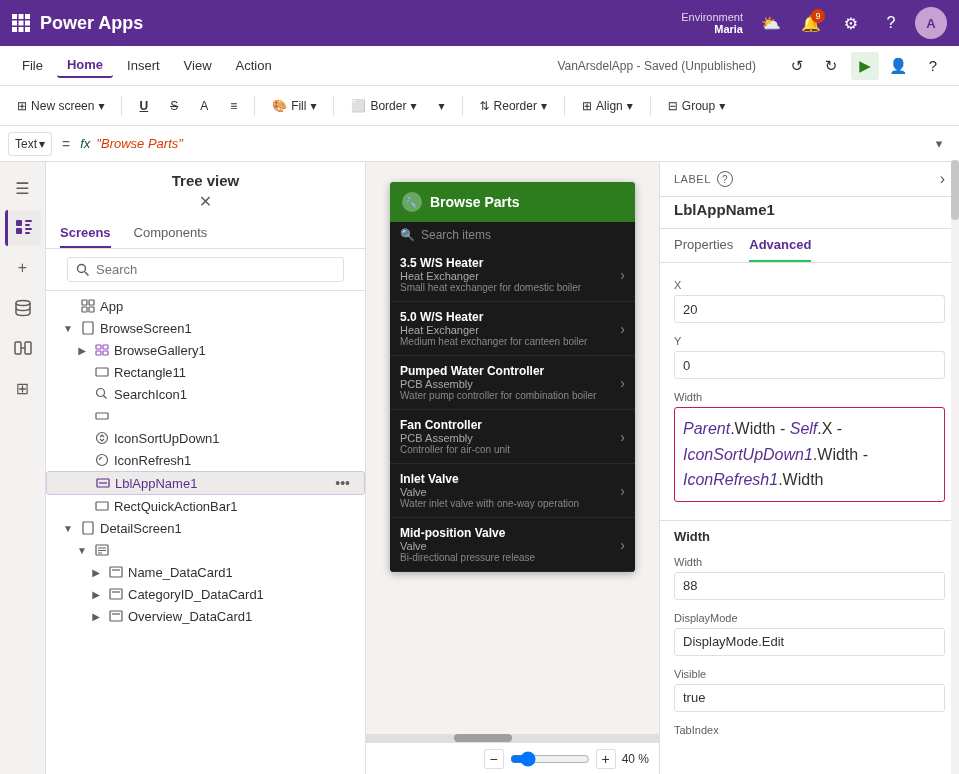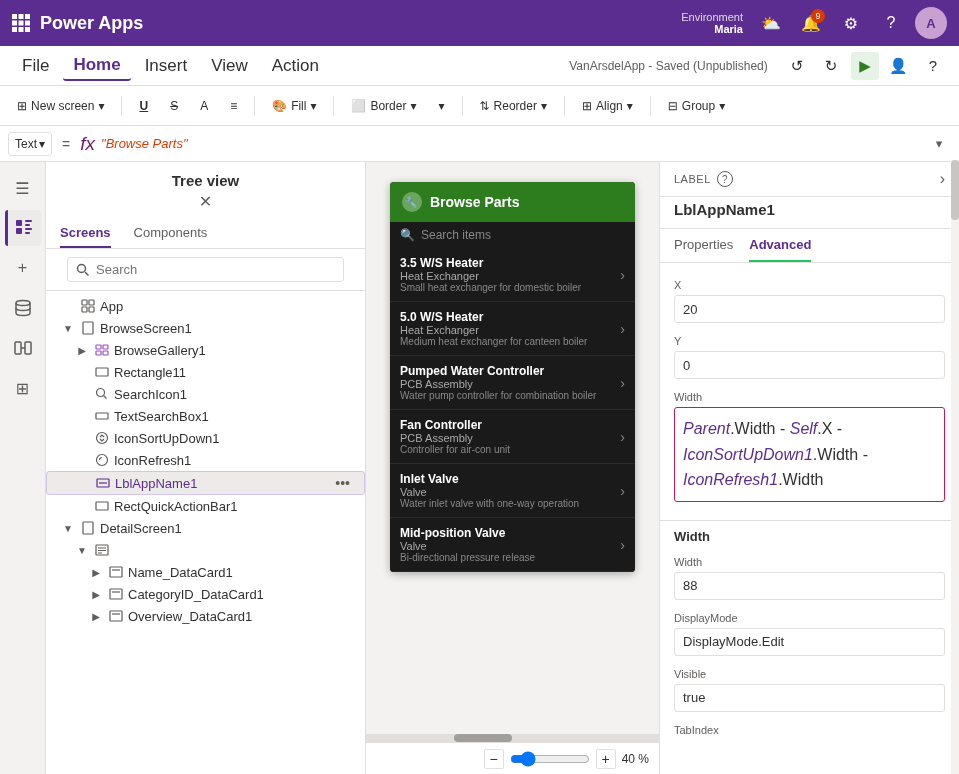--- a/index.html
+++ b/index.html
@@ -72,21 +72,21 @@
       display: flex;
       align-items: center;
       padding: 0 12px;
       border-bottom: 1px solid #e1dfdd;
       gap: 4px;
     }
     .menu-item {
       padding: 4px 10px;
       cursor: pointer;
       color: #323130;
-      font-size: 17px;
+      font-size: 13px;
       border-radius: 3px;
     }
     .menu-item.active { border-bottom: 2px solid #5c2d91; color: #5c2d91; font-weight: 600; }
     .menu-bar .spacer { flex: 1; }
     .app-saved {
       font-size: 12px;
       color: #605e5c;
       flex: 1;
       text-align: center;
     }
@@ -157,22 +157,22 @@
       border-bottom: 1px solid #e1dfdd;
       gap: 6px;
     }
     .formula-equals {
       font-size: 14px;
       color: #605e5c;
       padding: 0 4px;
     }
     .formula-fx {
       font-style: italic;
-      color: #701a75;
-      font-size: 19px;
+      color: #14532d;
+      font-size: 13px;
     }
     .formula-input {
       flex: 1;
       border: none;
       outline: none;
       font-size: 13px;
       color: #d83b01;
       font-style: italic;
       background: transparent;
     }
@@ -779,21 +779,20 @@
         <span class="item-label">SearchIcon1</span>
       </div>
 
       <div class="tree-item indent-1">
         <span class="expand-icon"></span>
         <span class="item-icon">
           <svg width="14" height="14" viewBox="0 0 14 14" fill="none" stroke="#605e5c" stroke-width="1.2">
             <rect x="1" y="4" width="12" height="6" rx="0.5"></rect>
           </svg>
         </span>
-        <span class="item-label">TextSearchBox1</span>
       </div>
 
       <div class="tree-item indent-1">
         <span class="expand-icon"></span>
         <span class="item-icon">
           <svg width="14" height="14" viewBox="0 0 14 14" fill="none" stroke="#605e5c" stroke-width="1.2">
             <circle cx="7" cy="7" r="5.5"></circle>
             <path d="M5 6l2-2 2 2"></path>
               <path d="M5 8l2 2 2-2"></path>
           </svg>

